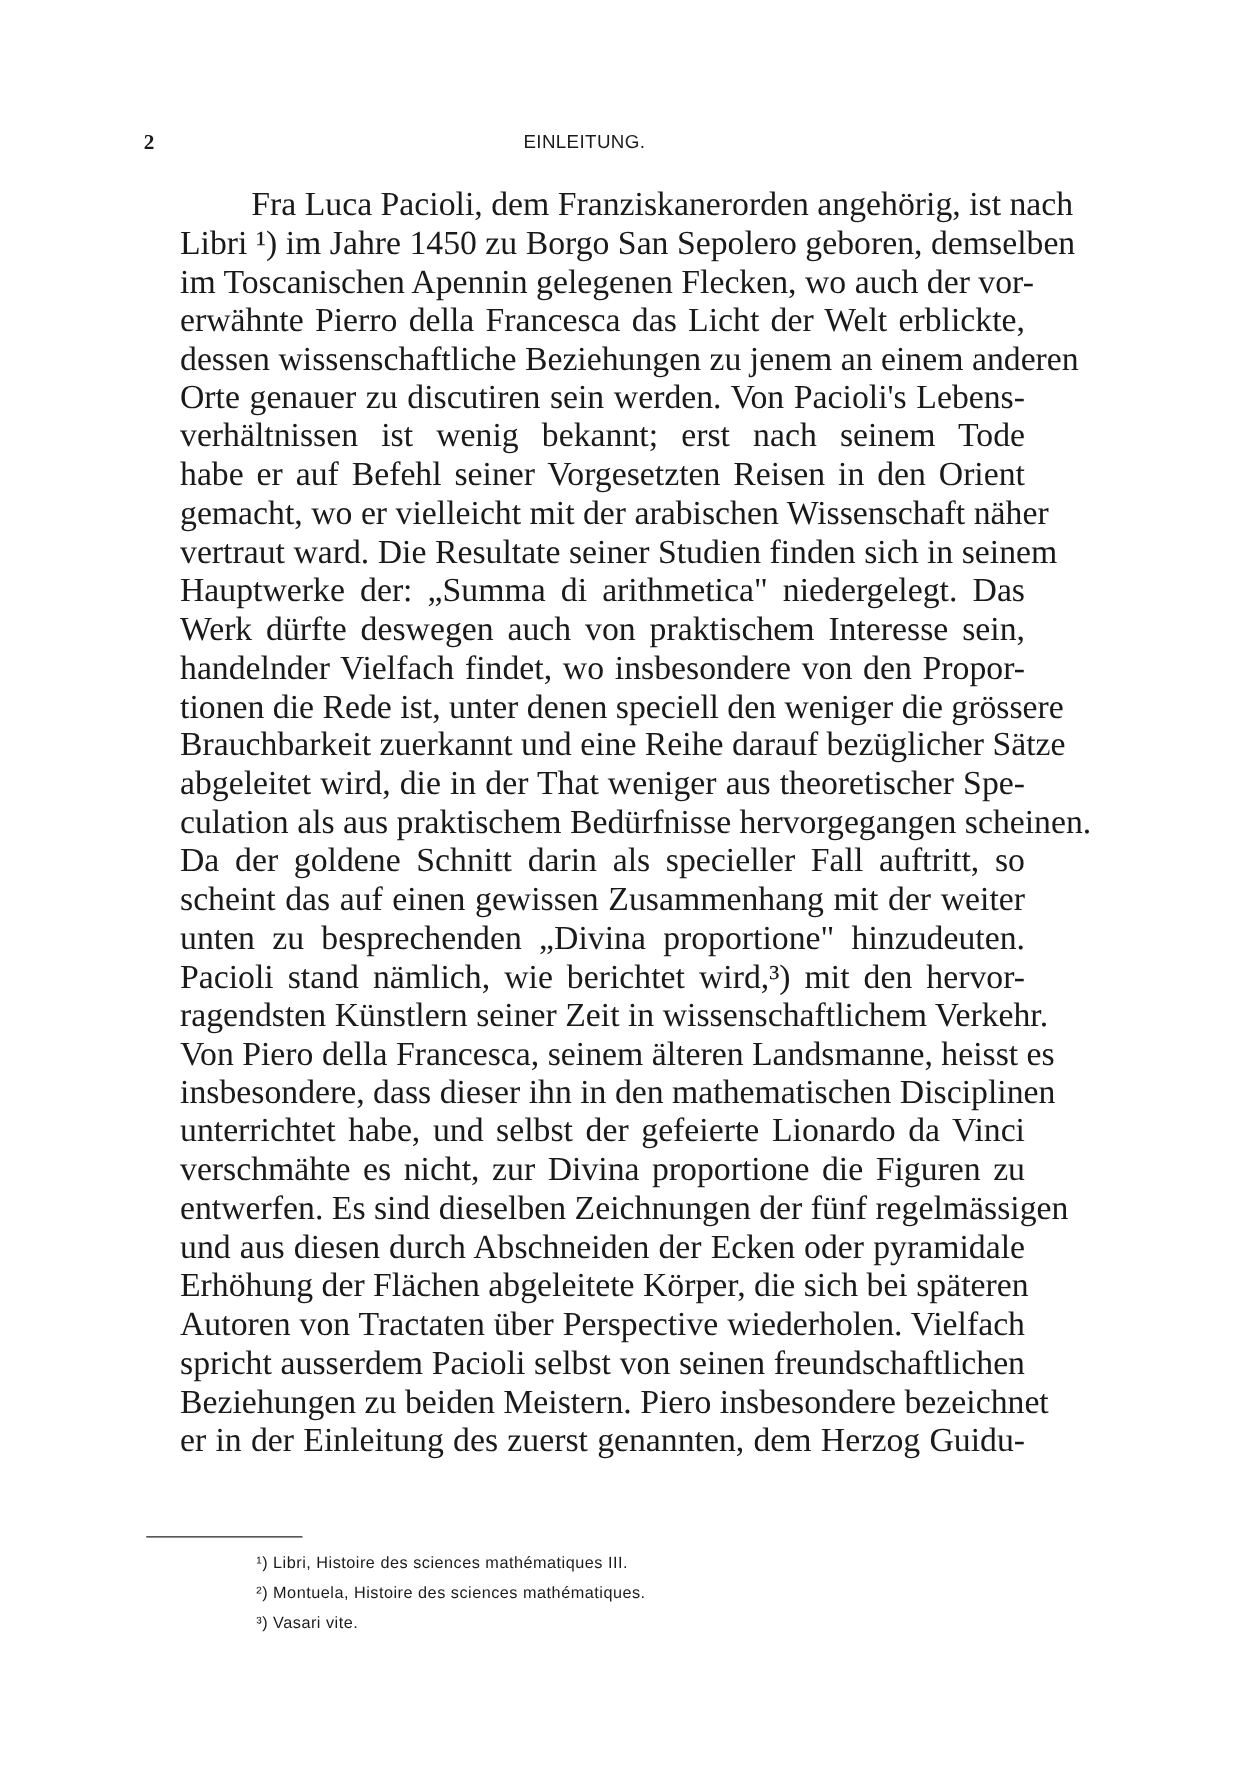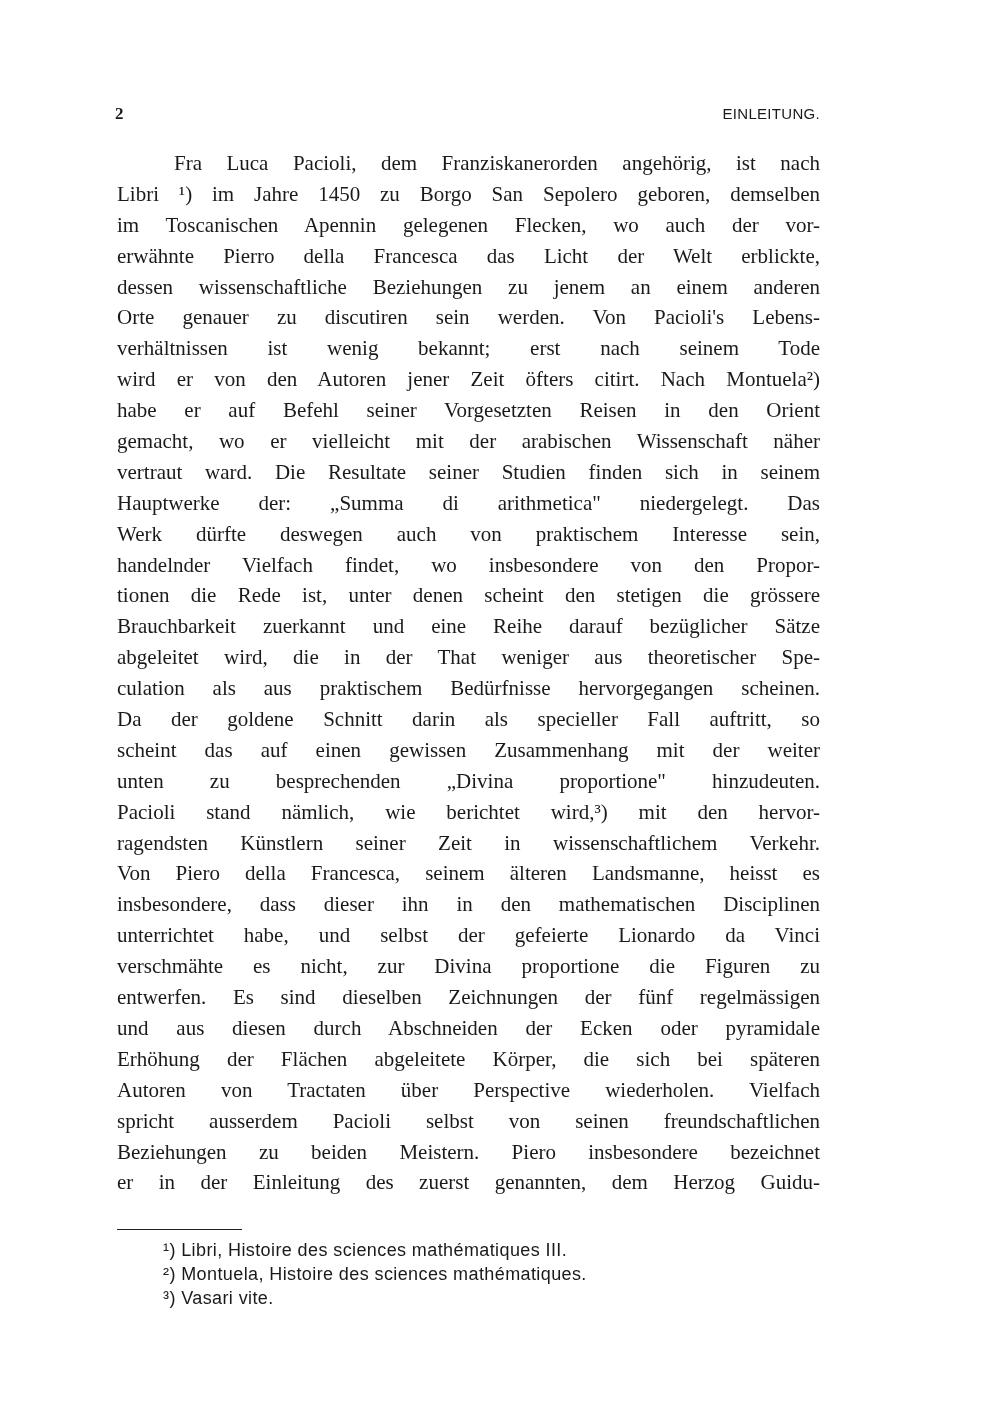--- a/index.html
+++ b/index.html
@@ -1,57 +1,56 @@
 <!DOCTYPE html>
 <html><head>
 <meta charset="utf-8">
 <style>
   html, body { margin: 0; padding: 0; background: #ffffff; }
   body { width: 1000px; height: 1418px; position: relative; overflow: hidden;
          font-family: "Liberation Serif", "DejaVu Serif", serif; color: #1a1a1a; }
   .page { position: absolute; left: 0; top: 0; width: 1000px; height: 1418px; }
   .running-head { position: absolute; top: 104px; left: 115px; width: 705px; height: 24px; }
   .page-number { position: absolute; left: 0; top: 0; font-size: 17px; font-weight: bold; }
-  .header-title { position: absolute; left: 0; right: 0; text-align: right; top: 1px;
+  .header-title { position: absolute; left: 0; right: 0; text-align: center; top: 1px;
                   font-size: 15px; letter-spacing: 0.3px; font-family: "Liberation Sans", sans-serif; }
   .body-text { position: absolute; top: 148px; left: 117px; width: 703px; }
-  .line { height: 30.9px; line-height: 30.9px; font-size: 21px; text-align: justify;
-          text-align-last: justify; white-space: nowrap; overflow: visible; }
+  .line { height: 30.9px; line-height: 30.9px; font-size: 27px; text-align: justify;
+          text-align-last: justify; white-space: nowrap; overflow: visible; margin-left: 27px; }
   .line.indent { padding-left: 57px; }
   .footnote-rule { position: absolute; top: 1229px; left: 117px; width: 125px; height: 0;
                    border-top: 1.5px solid #222; }
   .footnotes { position: absolute; top: 1238px; left: 163px; width: 600px; }
-  .fn { font-family: "Liberation Sans", sans-serif; font-size: 18px; height: 24px; line-height: 24px;
-        letter-spacing: 0.4px; }
+  .fn { font-family: "Liberation Sans", sans-serif; font-size: 13px; height: 24px; line-height: 24px;
+        letter-spacing: 0.4px; margin-left: 42px; }
 </style>
 </head>
 <body>
 
 <div class="page">
   <div class="running-head">
     <span class="page-number">2</span>
     <div class="header-title">EINLEITUNG.</div>
   </div>
 
   <div class="body-text">
     <div class="line indent">Fra Luca Pacioli, dem Franziskanerorden angehörig, ist nach</div>
     <div class="line">Libri ¹) im Jahre 1450 zu Borgo San Sepolero geboren, demselben</div>
     <div class="line">im Toscanischen Apennin gelegenen Flecken, wo auch der vor-</div>
     <div class="line">erwähnte Pierro della Francesca das Licht der Welt erblickte,</div>
     <div class="line">dessen wissenschaftliche Beziehungen zu jenem an einem anderen</div>
     <div class="line">Orte genauer zu discutiren sein werden. Von Pacioli's Lebens-</div>
     <div class="line">verhältnissen ist wenig bekannt; erst nach seinem Tode</div>
-    <div class="line">wird er von den Autoren jener Zeit öfters citirt. Nach Montuela²)</div>
     <div class="line">habe er auf Befehl seiner Vorgesetzten Reisen in den Orient</div>
     <div class="line">gemacht, wo er vielleicht mit der arabischen Wissenschaft näher</div>
     <div class="line">vertraut ward. Die Resultate seiner Studien finden sich in seinem</div>
     <div class="line">Hauptwerke der: „Summa di arithmetica" niedergelegt. Das</div>
     <div class="line">Werk dürfte deswegen auch von praktischem Interesse sein,</div>
     <div class="line">handelnder Vielfach findet, wo insbesondere von den Propor-</div>
-    <div class="line">tionen die Rede ist, unter denen scheint den stetigen die grössere</div>
+    <div class="line">tionen die Rede ist, unter denen speciell den weniger die grössere</div>
     <div class="line">Brauchbarkeit zuerkannt und eine Reihe darauf bezüglicher Sätze</div>
     <div class="line">abgeleitet wird, die in der That weniger aus theoretischer Spe-</div>
     <div class="line">culation als aus praktischem Bedürfnisse hervorgegangen scheinen.</div>
     <div class="line">Da der goldene Schnitt darin als specieller Fall auftritt, so</div>
     <div class="line">scheint das auf einen gewissen Zusammenhang mit der weiter</div>
     <div class="line">unten zu besprechenden „Divina proportione" hinzudeuten.</div>
     <div class="line">Pacioli stand nämlich, wie berichtet wird,³) mit den hervor-</div>
     <div class="line">ragendsten Künstlern seiner Zeit in wissenschaftlichem Verkehr.</div>
     <div class="line">Von Piero della Francesca, seinem älteren Landsmanne, heisst es</div>
     <div class="line">insbesondere, dass dieser ihn in den mathematischen Disciplinen</div>

